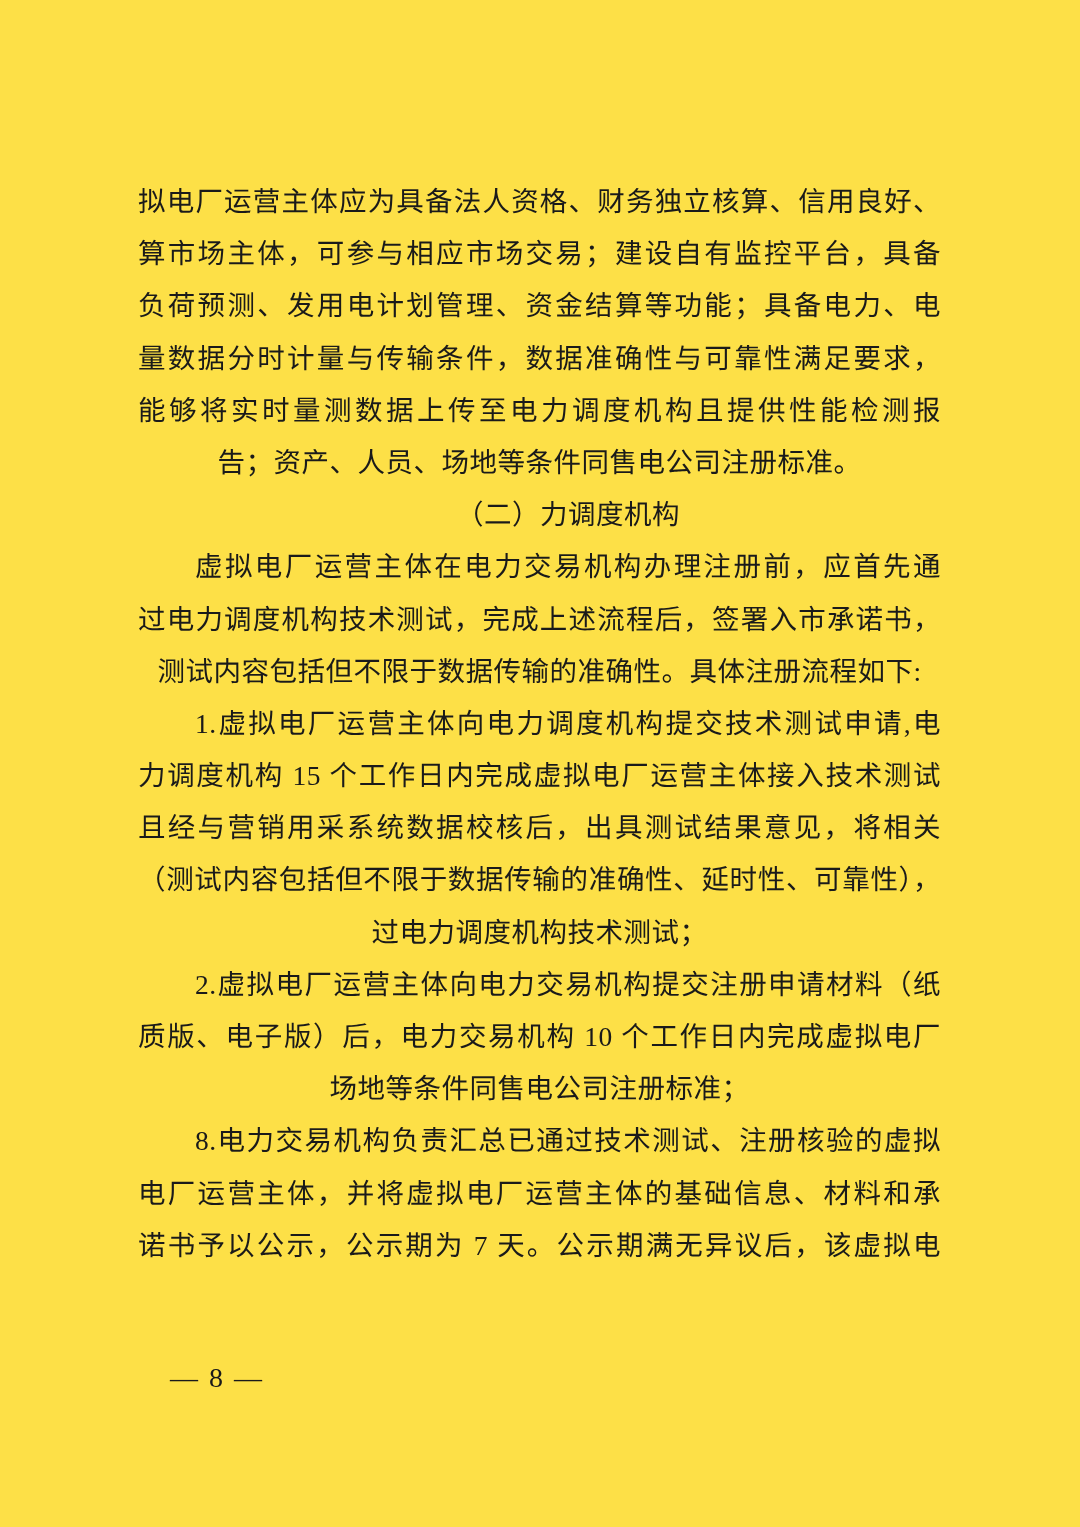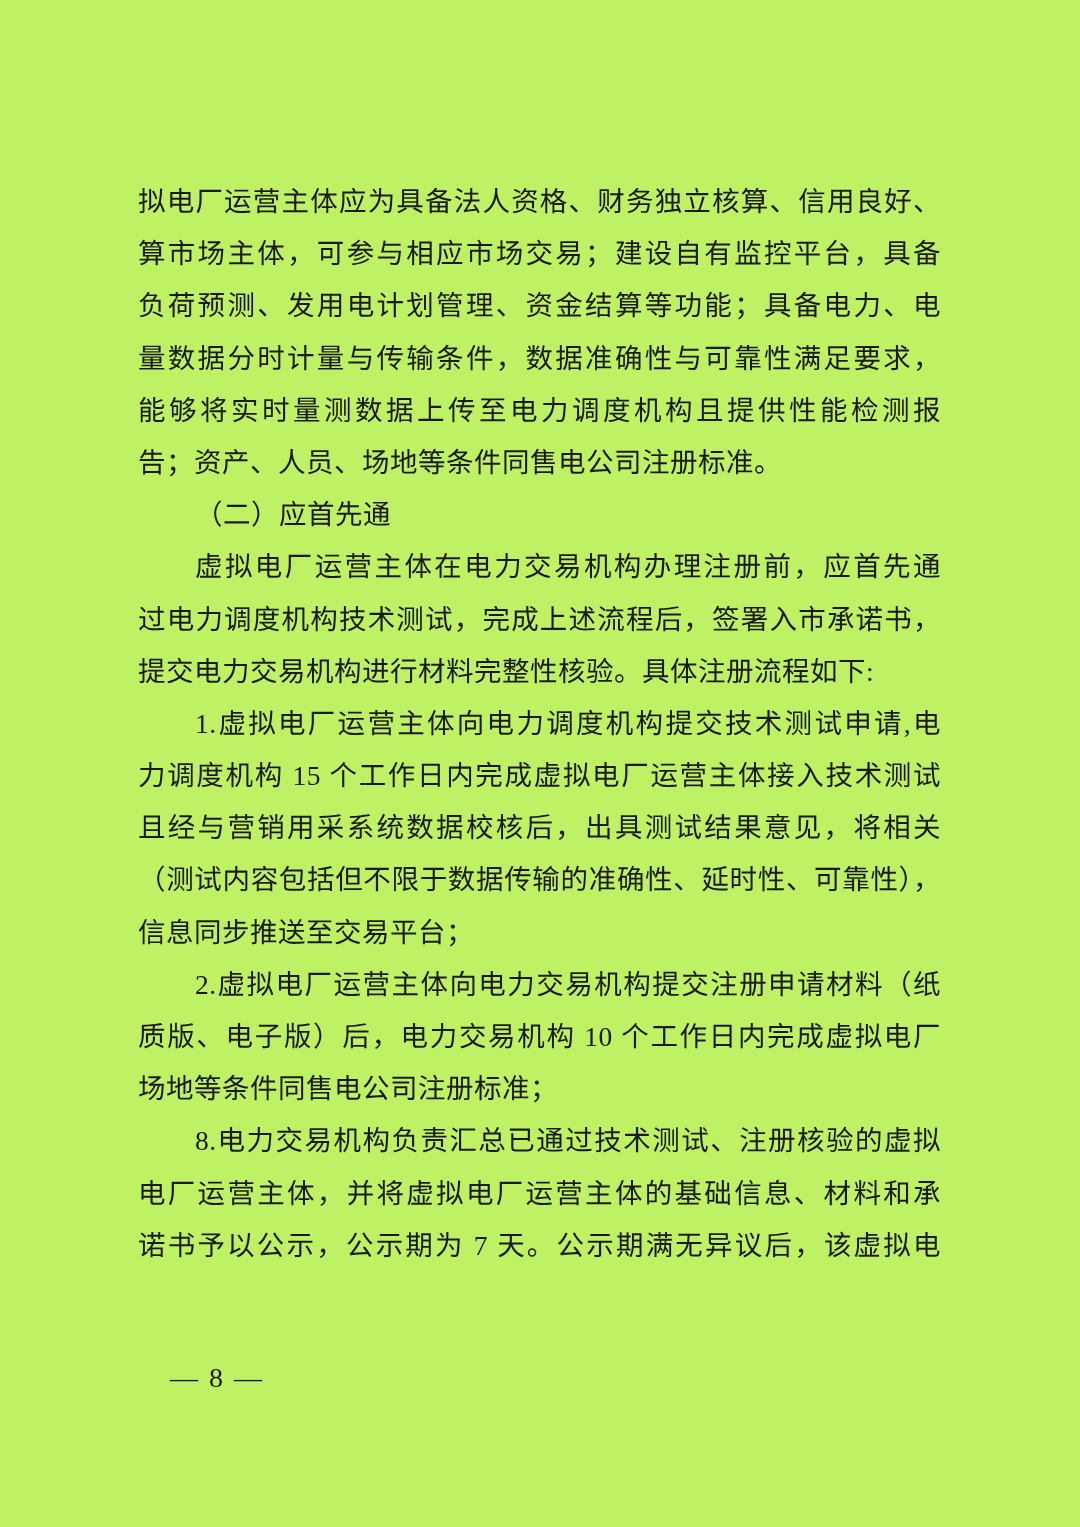--- a/index.html
+++ b/index.html
@@ -5,38 +5,38 @@
   html, body {
     margin: 0;
     padding: 0;
     background: #e8e8e8;
   }
   .page {
     position: relative;
     width: 1080px;
     height: 1527px;
     margin: 0 auto;
-    background: #bef264;
+    background: #fde047;
     overflow: hidden;
     font-family: "Liberation Serif", "DejaVu Serif", serif;
     color: #1a1a1a;
   }
   .text-block {
     position: absolute;
     left: 138px;
     top: 176px;
     width: 803px;
   }
   .line {
     height: 52.2px;
     line-height: 52.2px;
     font-size: 27.5px;
     letter-spacing: 0.5px;
     white-space: nowrap;
-    text-align: left;
+    text-align: center;
   }
   
   .line.fill {
     white-space: normal;
     text-align: justify;
     text-align-last: justify;
   }
   
   .line.indent {
     text-indent: 57px;
@@ -57,29 +57,29 @@
 
 <div class="page">
 
   <div class="text-block">
     <div class="line fill">拟电厂运营主体应为具备法人资格、财务独立核算、信用良好、</div>
     <div class="line fill">算市场主体，可参与相应市场交易；建设自有监控平台，具备</div>
     <div class="line fill">负荷预测、发用电计划管理、资金结算等功能；具备电力、电</div>
     <div class="line fill">量数据分时计量与传输条件，数据准确性与可靠性满足要求，</div>
     <div class="line fill">能够将实时量测数据上传至电力调度机构且提供性能检测报</div>
     <div class="line">告；资产、人员、场地等条件同售电公司注册标准。</div>
-    <div class="line indent">（二）应首先通</div>
+    <div class="line indent">（二）力调度机构</div>
     <div class="line fill indent">虚拟电厂运营主体在电力交易机构办理注册前，应首先通</div>
     <div class="line fill">过电力调度机构技术测试，完成上述流程后，签署入市承诺书，</div>
-    <div class="line">提交电力交易机构进行材料完整性核验。具体注册流程如下:</div>
+    <div class="line">测试内容包括但不限于数据传输的准确性。具体注册流程如下:</div>
     <div class="line fill indent">1.虚拟电厂运营主体向电力调度机构提交技术测试申请,电</div>
     <div class="line fill">力调度机构 15 个工作日内完成虚拟电厂运营主体接入技术测试</div>
     <div class="line fill">且经与营销用采系统数据校核后，出具测试结果意见，将相关</div>
     <div class="line fill">（测试内容包括但不限于数据传输的准确性、延时性、可靠性），</div>
-    <div class="line">信息同步推送至交易平台；</div>
+    <div class="line">过电力调度机构技术测试；</div>
     <div class="line fill indent">2.虚拟电厂运营主体向电力交易机构提交注册申请材料（纸</div>
     <div class="line fill">质版、电子版）后，电力交易机构 10 个工作日内完成虚拟电厂</div>
     <div class="line">场地等条件同售电公司注册标准；</div>
     <div class="line fill indent">8.电力交易机构负责汇总已通过技术测试、注册核验的虚拟</div>
     <div class="line fill">电厂运营主体，并将虚拟电厂运营主体的基础信息、材料和承</div>
     <div class="line fill">诺书予以公示，公示期为 7 天。公示期满无异议后，该虚拟电</div>
   </div>
 
   <div class="footer">— 8 —</div>
 

